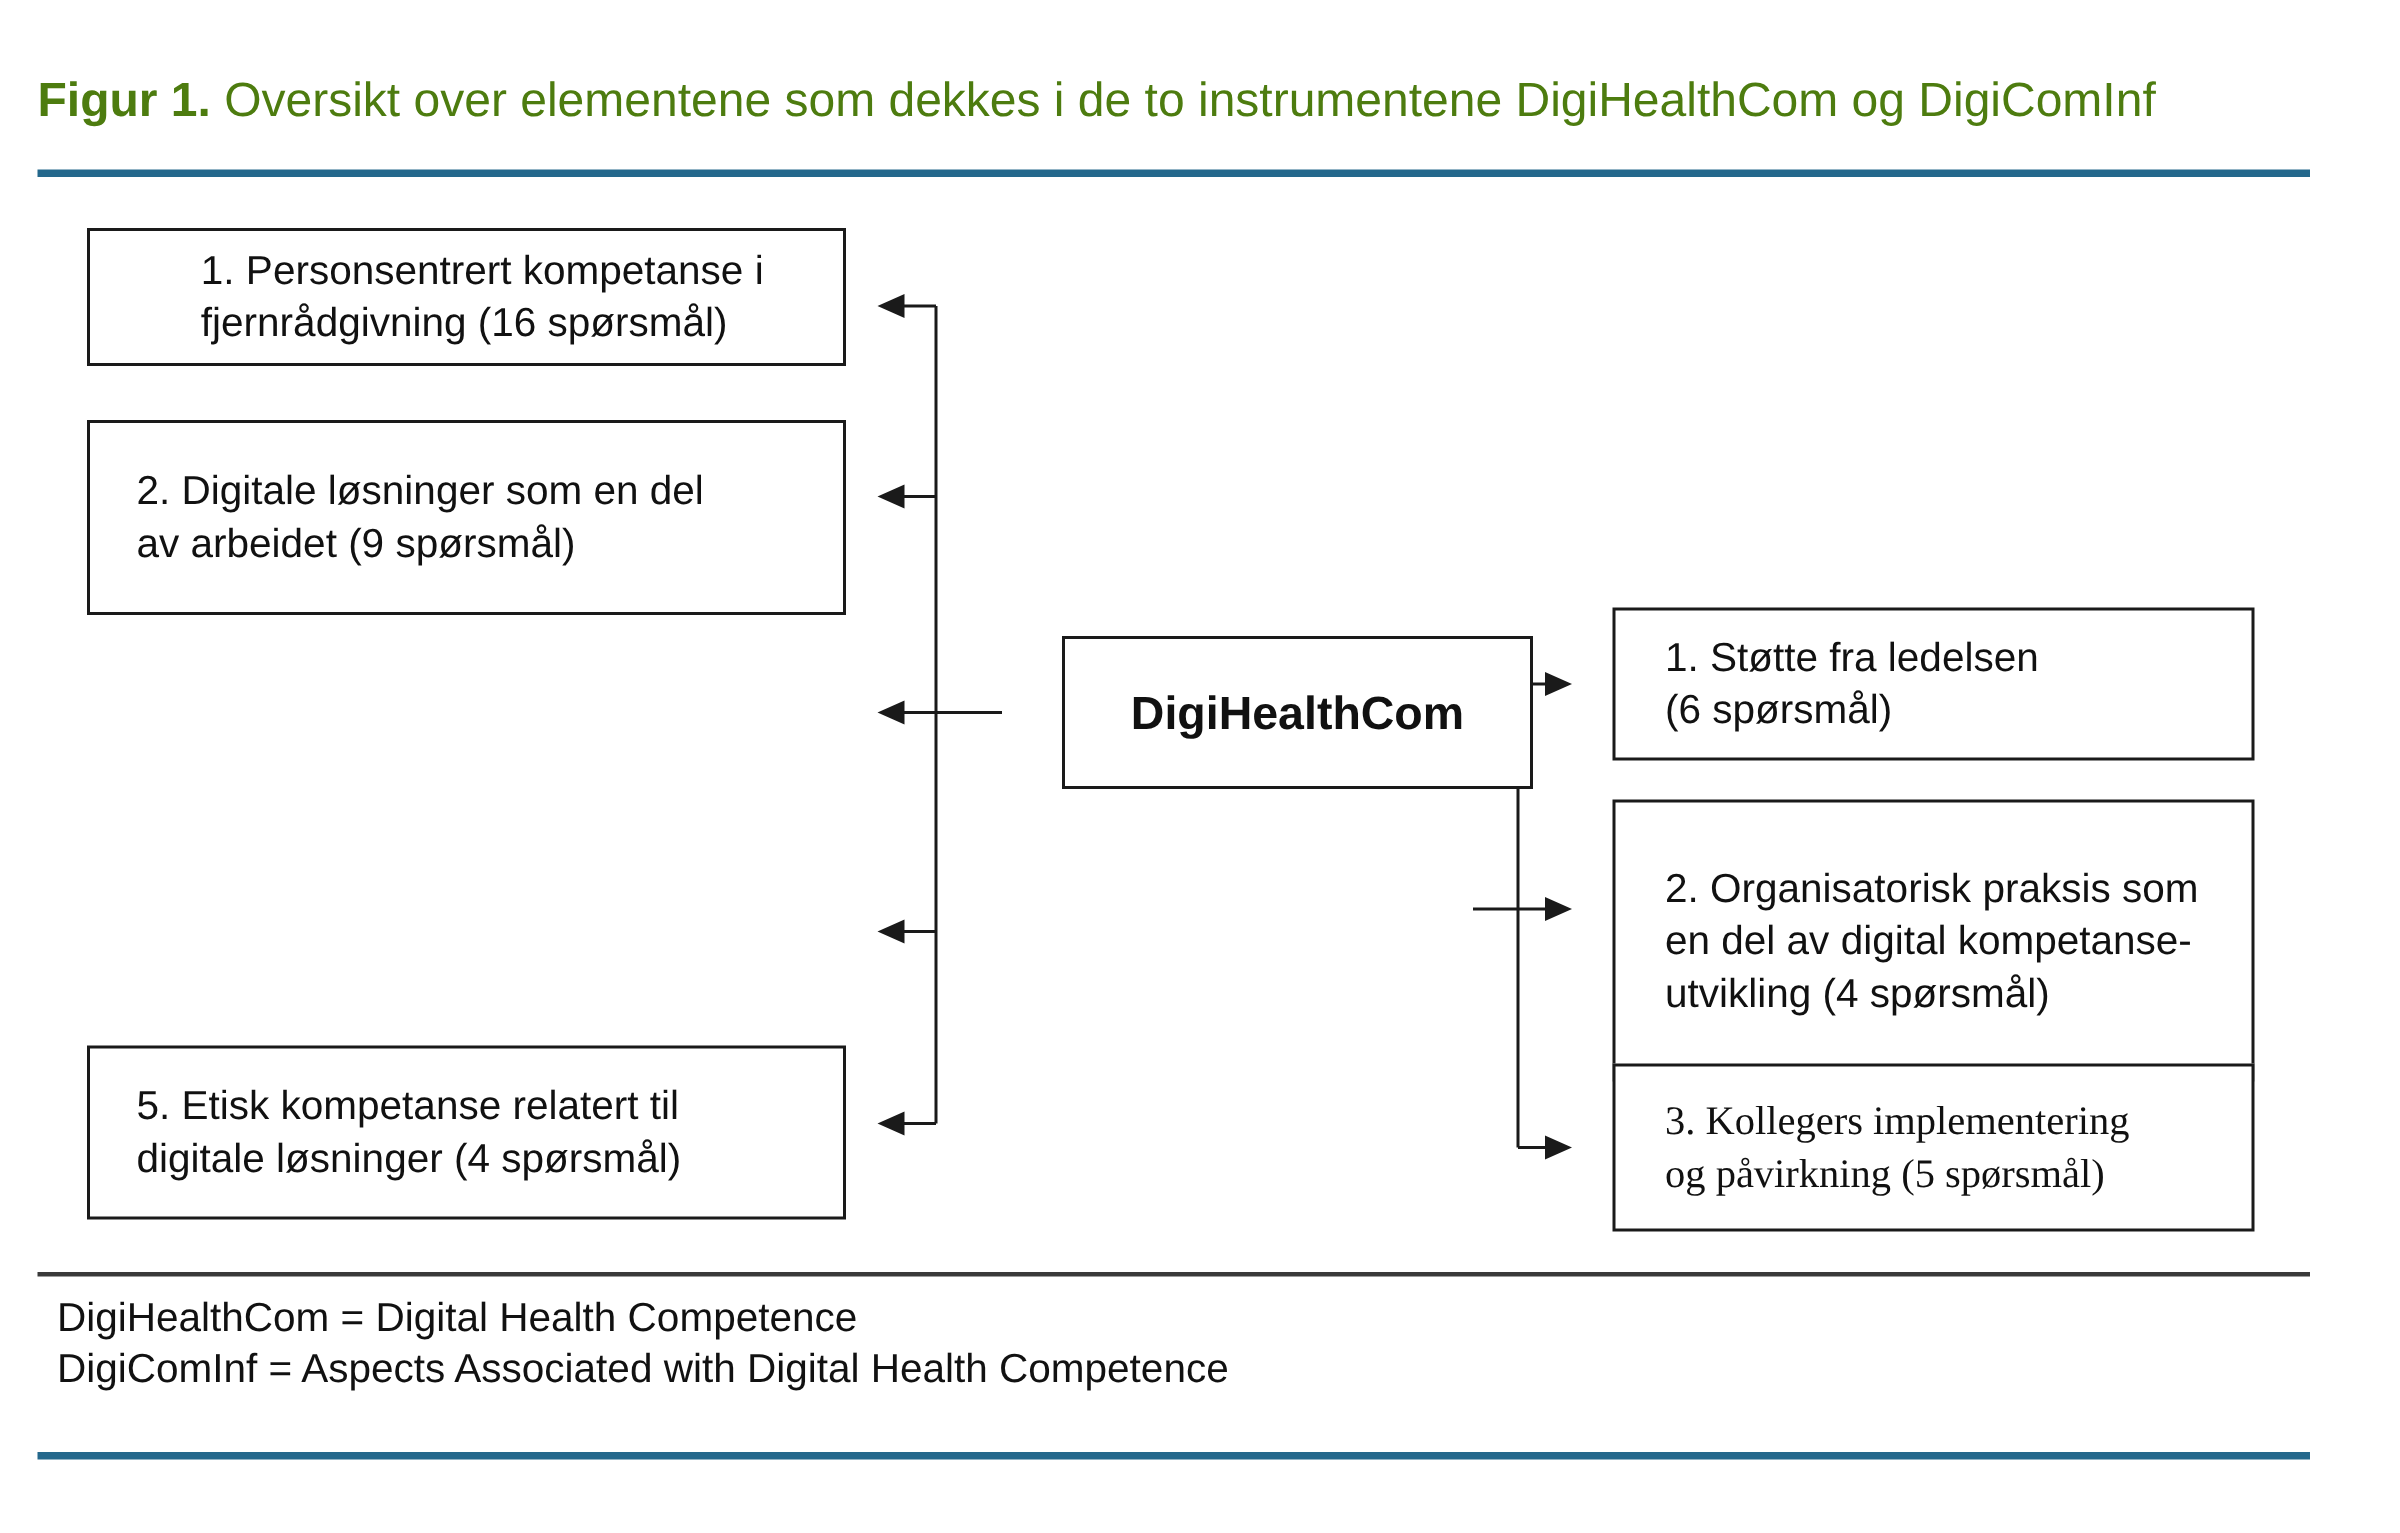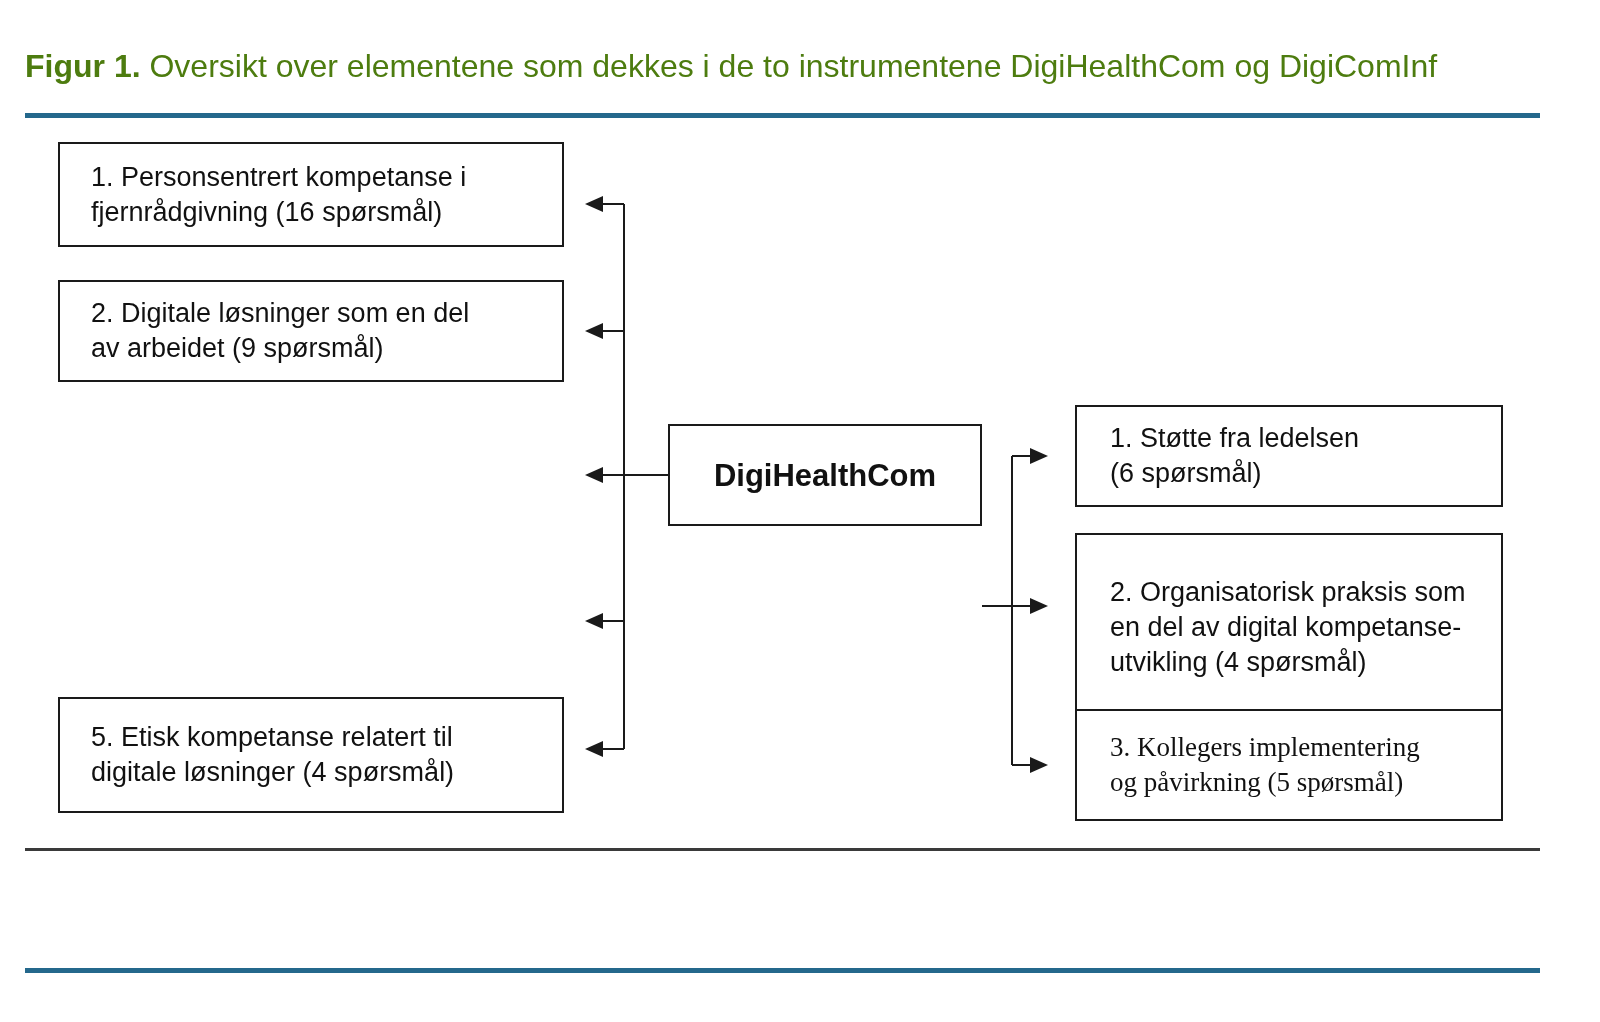--- a/index.html
+++ b/index.html
@@ -59,27 +59,27 @@
     width: 314px;
     justify-content: center;
   }
   .node.instrument .box-text {
     font-weight: 700;
     font-size: 31px;
     padding: 0;
     white-space: nowrap;
   }
 
-  #lbox1 { top: 142px; height: 105px; }
-  #lbox2 { top: 280px; height: 102px; }
+  #lbox1 { top: 152px; height: 92px; justify-content: center; }
+  #lbox2 { top: 280px; height: 130px; }
   #lbox3 { top: 403px; height: 144px; }
   #lbox4 { top: 570px; height: 103px; }
   #lbox5 { top: 697px; height: 116px; }
 
-  #dhc-box { top: 424px; height: 102px; }
+  #dhc-box { top: 424px; height: 102px; margin-left: 40px; }
   #dci-box { top: 555px; height: 102px; }
 
   #rbox1 { top: 405px; height: 102px; }
   #rbox2 { top: 533px; height: 188px; }
   #rbox3 { top: 709px; height: 112px; font-family: Liberation Serif, serif; }
 
   svg.connectors {
     position: absolute;
     left: 0; top: 0;
     width: 1600px;
@@ -168,16 +168,20 @@
 en del av digital kompetanse-
 utvikling (4 spørsmål)</div>
   </div>
   <div class="node col-right" id="rbox3">
     <div class="box-text">3. Kollegers implementering
 og påvirkning (5 spørsmål)</div>
   </div>
 
   <div class="rule divider-gray"></div>
 
+  <div class="legend">
+    <div>DigiHealthCom = Digital Health Competence</div>
+    <div>DigiComInf = Aspects Associated with Digital Health Competence</div>
+  </div>
 
   <div class="rule accent-bottom"></div>
 
 </div>
 
 </body></html>

